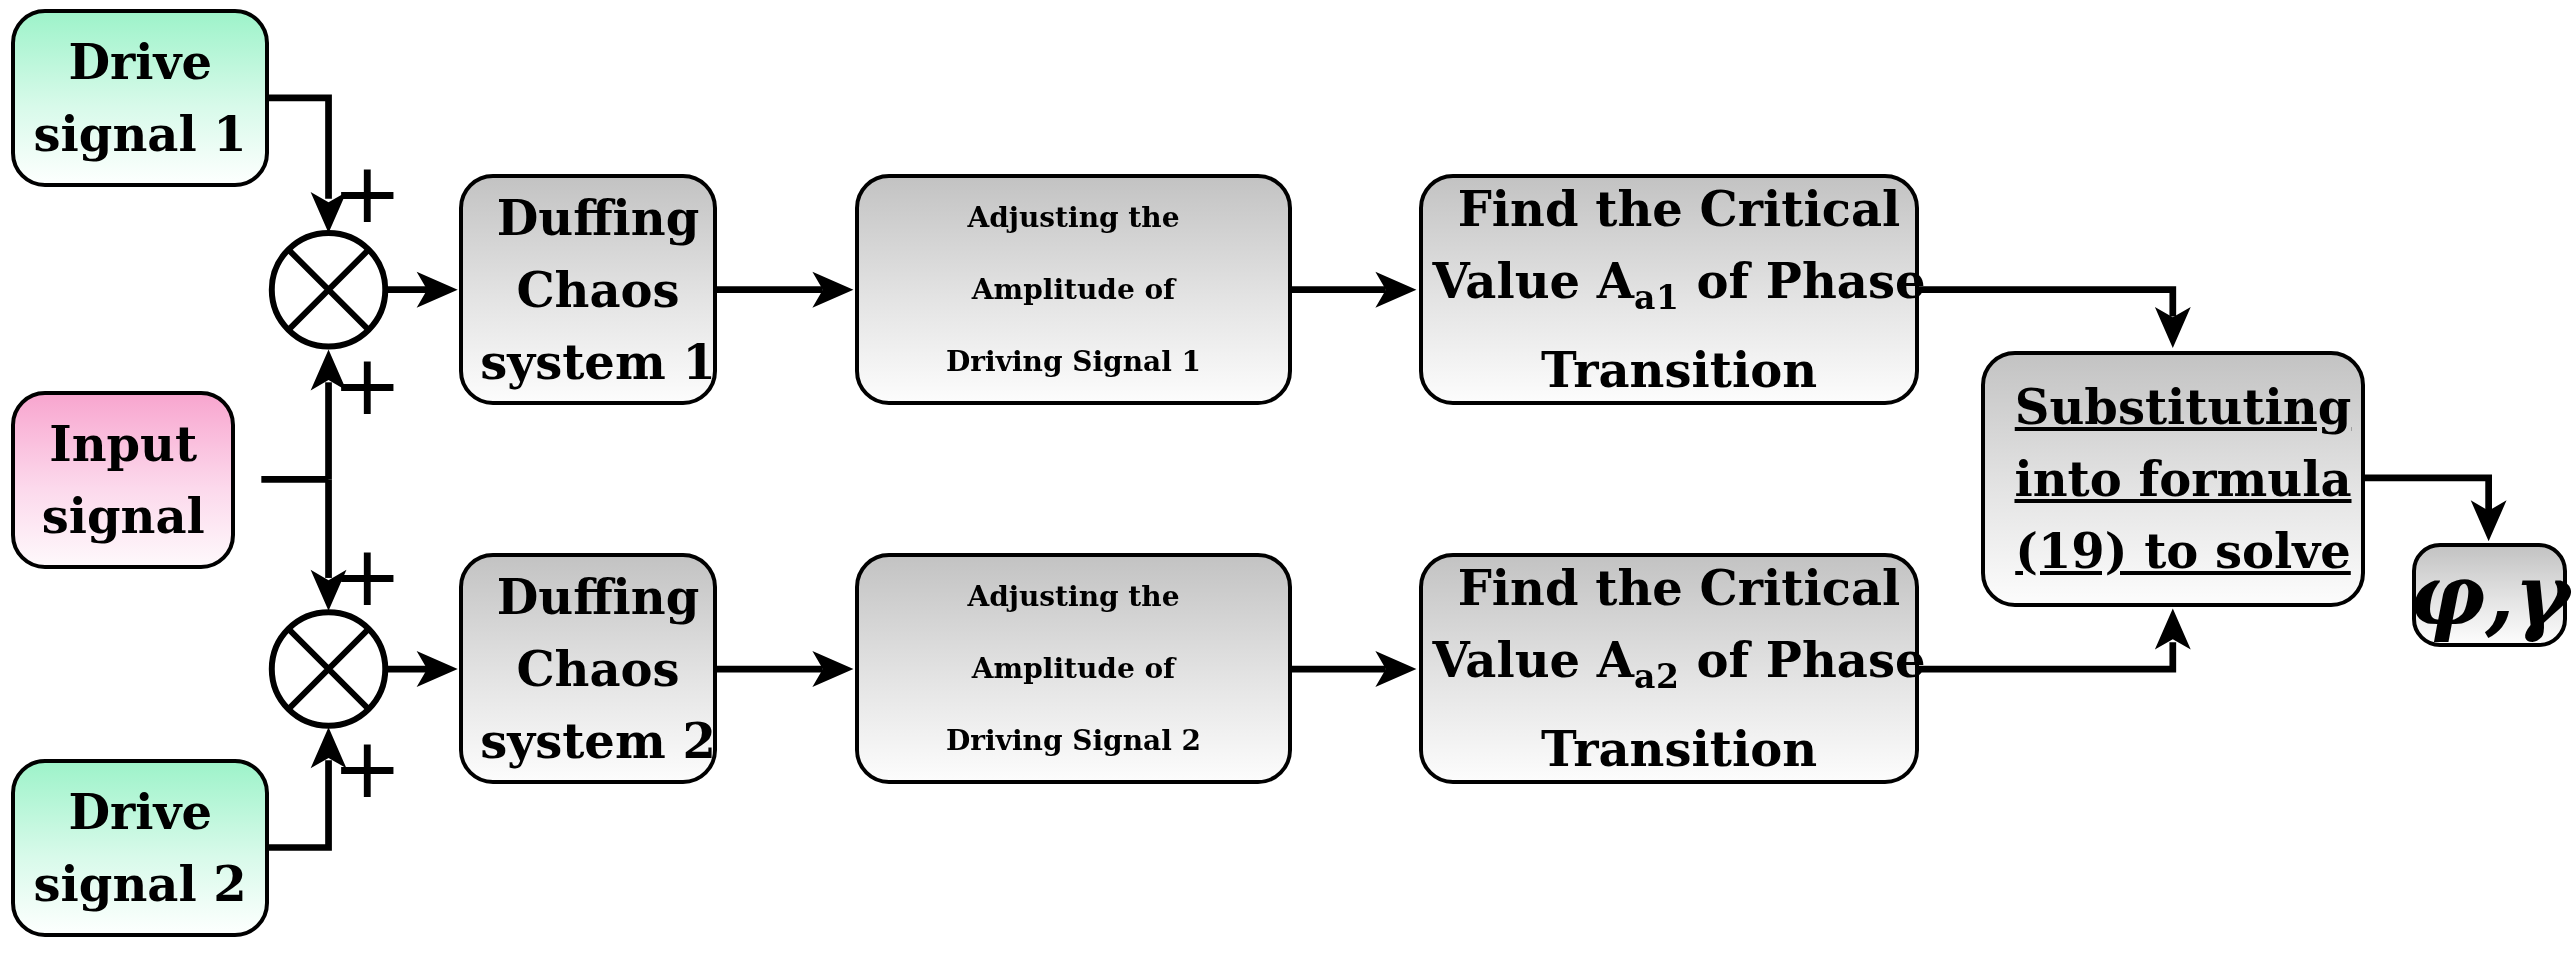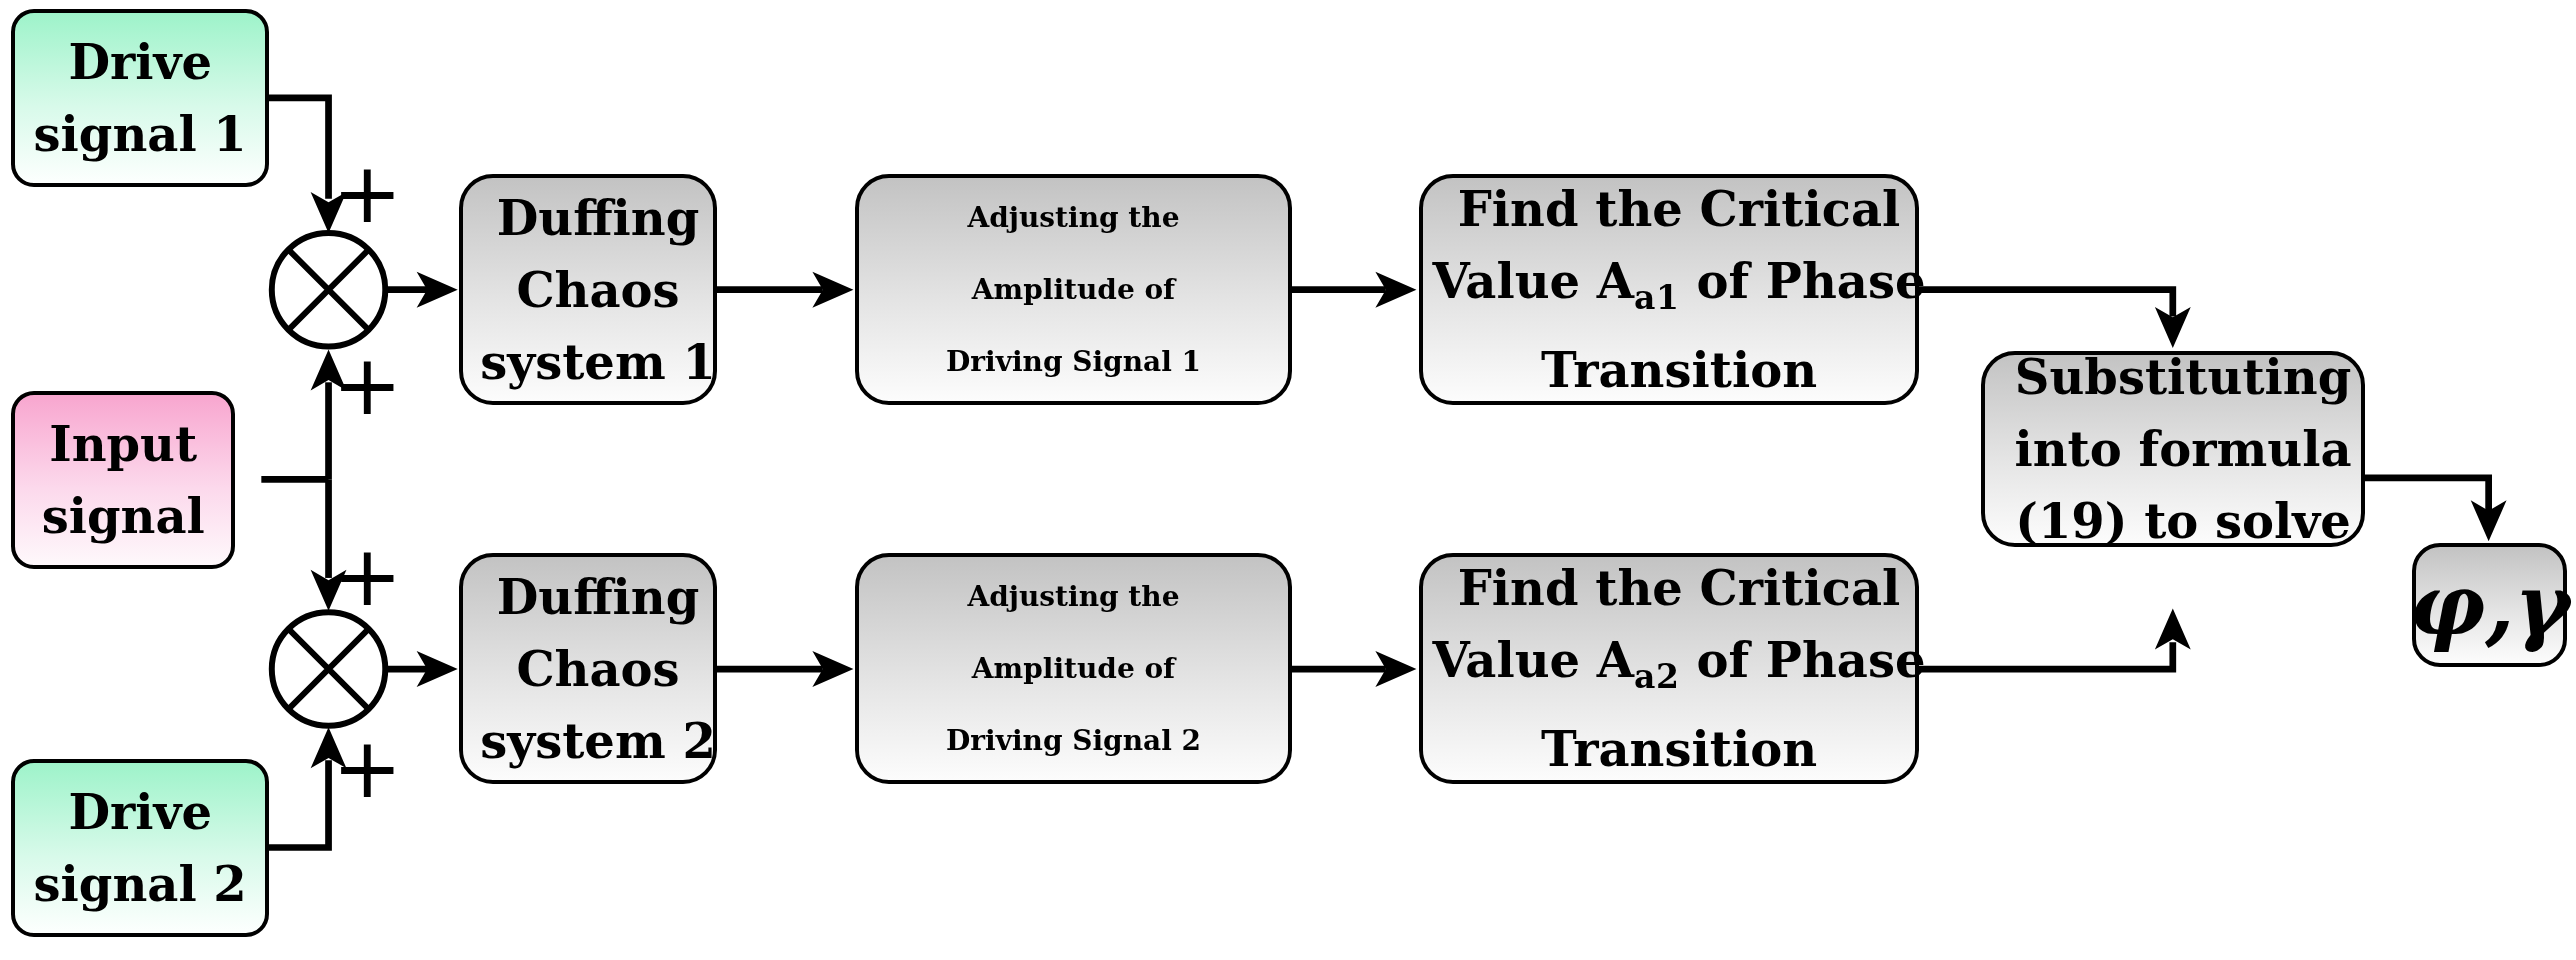--- a/index.html
+++ b/index.html
@@ -23,21 +23,21 @@
     justify-content:center;
     text-align:center;
     font-weight:700;
     color:#000;
     white-space:nowrap;
   }
   .box .ln{display:block;line-height:72px;}
   .green{background:linear-gradient(180deg,#9ef3ca 0%,#d8faea 55%,#fdfffe 100%);}
   .pink{background:linear-gradient(180deg,#f8a6cf 0%,#fcd9ec 55%,#fef8fb 100%);}
   .gray{background:linear-gradient(180deg,#c3c3c3 0%,#e4e4e4 55%,#fcfcfc 100%);}
-  .side{font-size:48px;border-radius:23px;}
+  .side{font-size:48px;}
   .side .ln{line-height:72px;}
   .mid{font-size:48px;padding-left:20px;}
   .adj{font-size:28px;}
   .sub1{font-size:33px;vertical-align:-10.5px;letter-spacing:0.7px;}
   .out-box{
     font-size:84px;
     font-style:italic;
     font-weight:700;
     border-radius:28px;
   }
@@ -45,22 +45,22 @@
   
   .b-drive1{left:11.2px;top:9px;width:258px;height:178px;}
   .b-input{left:11.2px;top:391px;width:224px;height:178px;}
   .b-drive2{left:11.2px;top:759px;width:258px;height:178px;}
   .b-duff1{left:459px;top:174px;width:258px;height:231px;}
   .b-adj1{left:855px;top:174px;width:437px;height:231px;}
   .b-find1{left:1419px;top:174px;width:500px;height:231px;}
   .b-duff2{left:459px;top:553px;width:258px;height:231px;}
   .b-adj2{left:855px;top:553px;width:437px;height:231px;}
   .b-find2{left:1419px;top:553px;width:500px;height:231px;}
-  .b-subst{left:1981px;top:351px;width:384px;height:196px;}
-  .b-out{left:2412px;top:543px;width:155px;height:124px;}
+  .b-subst{left:1981px;top:351px;width:384px;height:256px;text-decoration:underline;}
+  .b-out{left:2412px;top:543px;width:155px;height:104px;}
   .plus{
     font-family:"DejaVu Sans","Liberation Sans",sans-serif;
     font-size:112px;
     font-weight:400;
     fill:#000;
   }
 </style>
 </head>
 <body>
 

